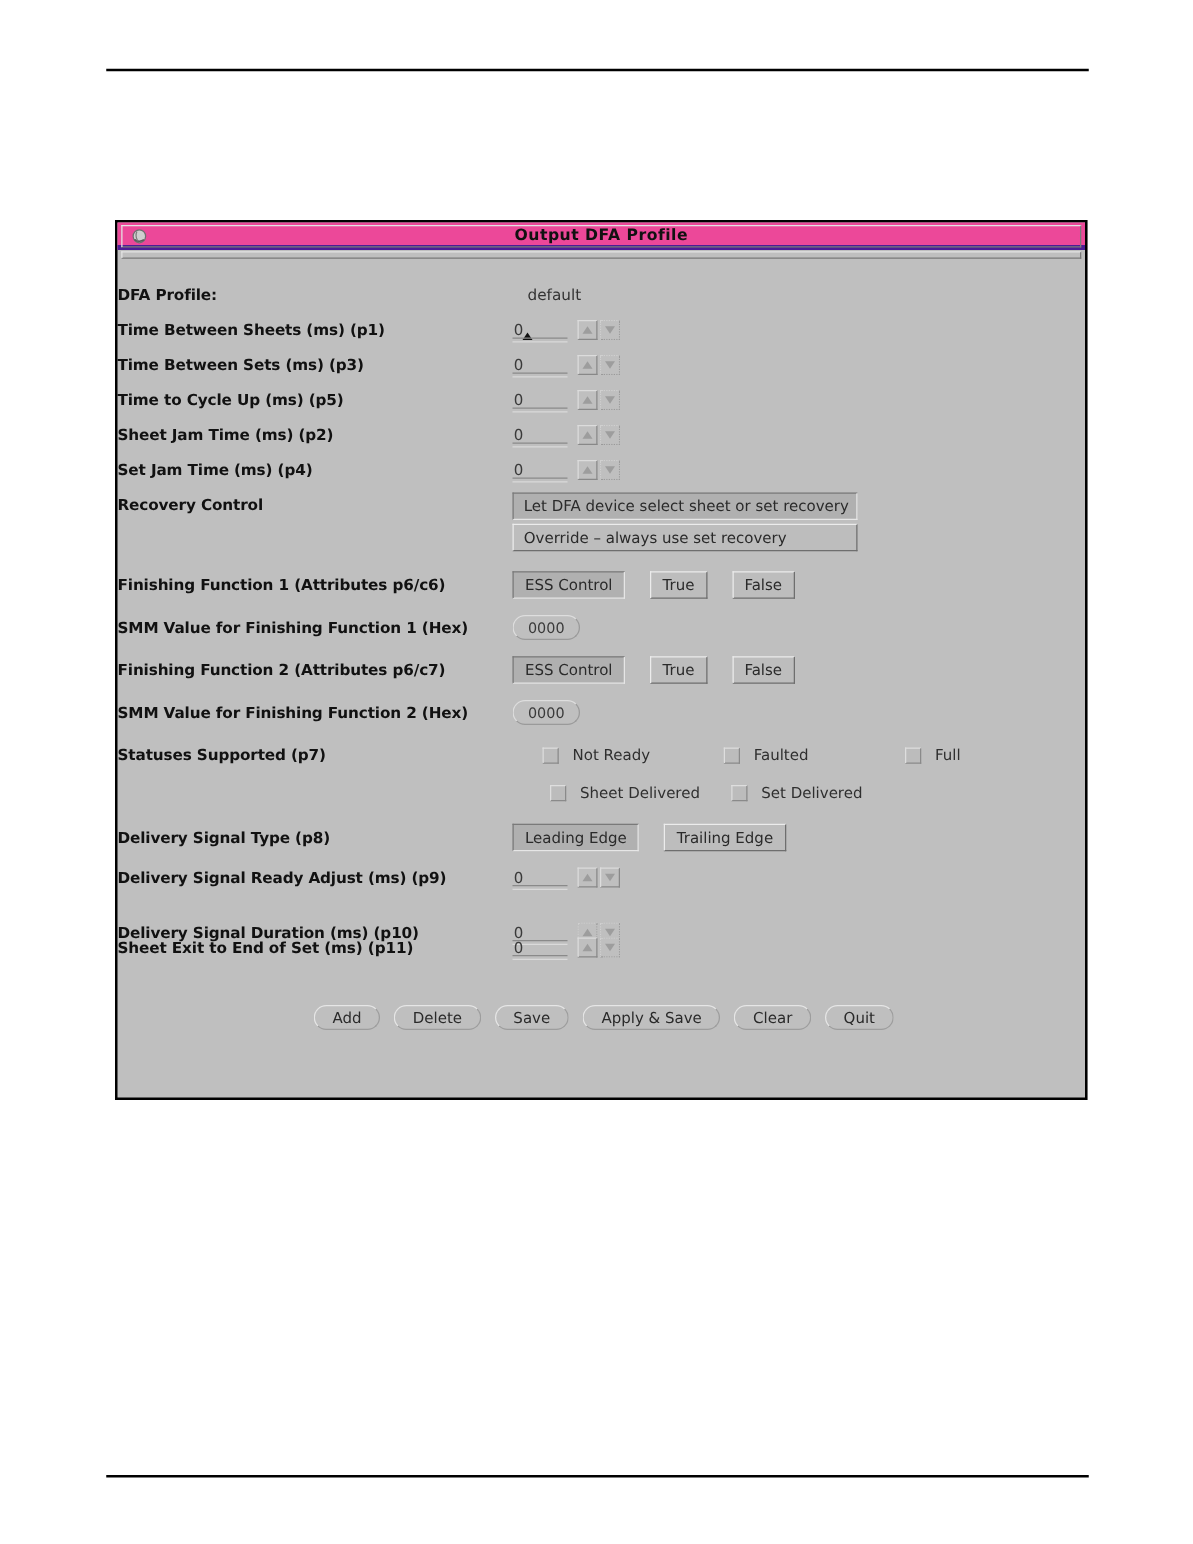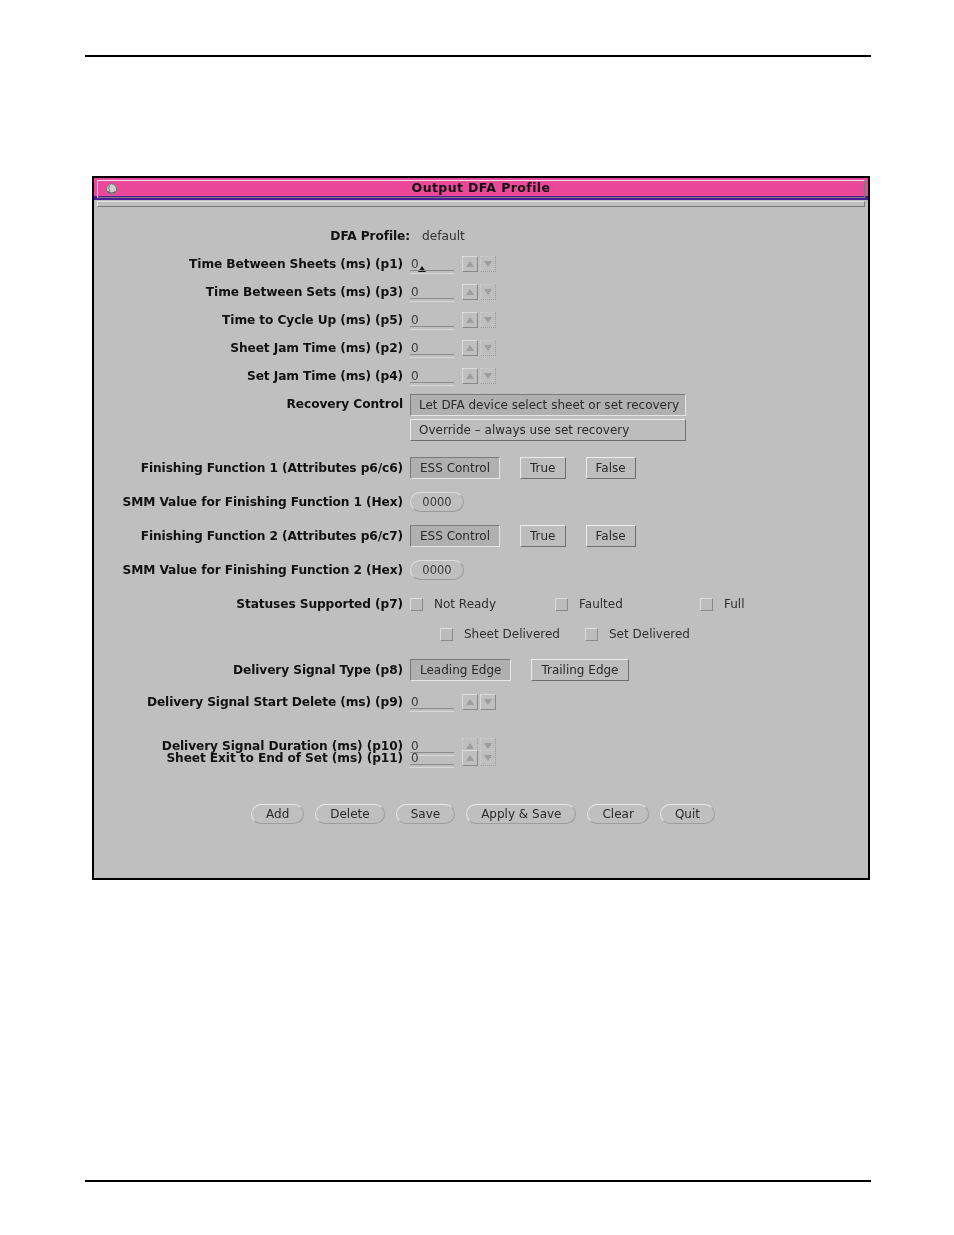--- a/index.html
+++ b/index.html
@@ -101,21 +101,20 @@
   .row {
     position: absolute;
     left: 0;
     width: 100%;
     height: 28px;
     display: flex;
     align-items: center;
   }
   .lbl {
     width: 316px;           
-    text-align: right;
     padding-right: 7px;
     font-size: 12.2px;
     font-weight: bold;
     color: #111111;
     box-sizing: border-box;
     white-space: nowrap;
     letter-spacing: -0.1px;
   }
   .ctl { display: flex; align-items: center; }
 
@@ -459,21 +458,21 @@
       </div>
     </div>
 
     <div class="row" style="top:346px;">
       <div class="lbl">SMM Value for Finishing Function 2 (Hex)</div>
       <div class="ctl">
         <div class="pill">0000</div>
       </div>
     </div>
 
-    <div class="row" style="top:380px;">
+    <div class="row" style="top:380px;gap:24px;">
       <div class="lbl">Statuses Supported (p7)</div>
       <div class="ctl">
         <div class="cbwrap" style="width:145px;">
           <span class="cbox"></span>
           <span class="cblabel">Not Ready</span>
         </div>
         <div class="cbwrap" style="width:145px;">
           <span class="cbox"></span>
           <span class="cblabel">Faulted</span>
         </div>
@@ -500,21 +499,21 @@
 
     <div class="row" style="top:446px;">
       <div class="lbl">Delivery Signal Type (p8)</div>
       <div class="optgroup">
         <div class="optbtn selected">Leading Edge</div>
         <div class="optbtn">Trailing Edge</div>
       </div>
     </div>
 
     <div class="row" style="top:478px;">
-      <div class="lbl">Delivery Signal Start Delete (ms) (p9)</div>
+      <div class="lbl">Delivery Signal Ready Adjust (ms) (p9)</div>
       <div class="ctl">
         <div class="numfield">
           <span class="val">0</span>
           <span class="underline"></span>
         </div>
         <div class="spinner">
           <div class="spin-btn">
               <span class="arrow-up"></span>
             </div>
           <div class="spin-btn">

